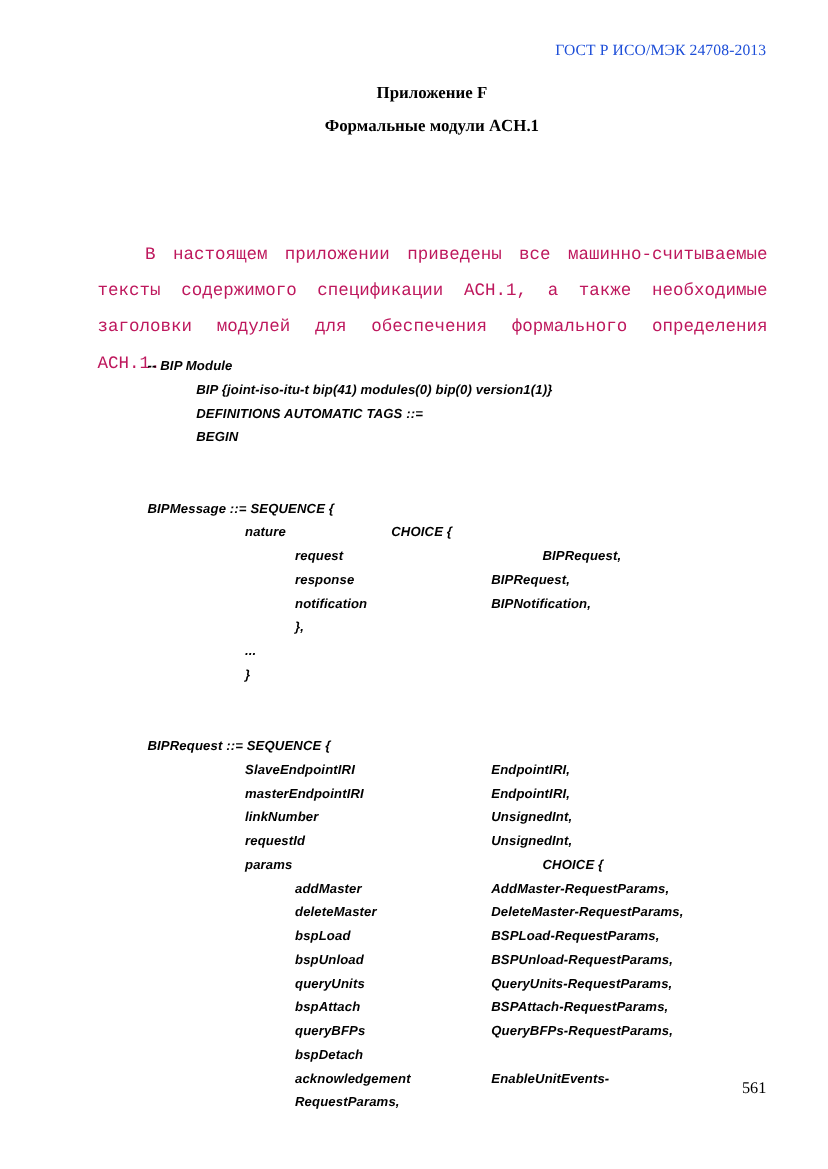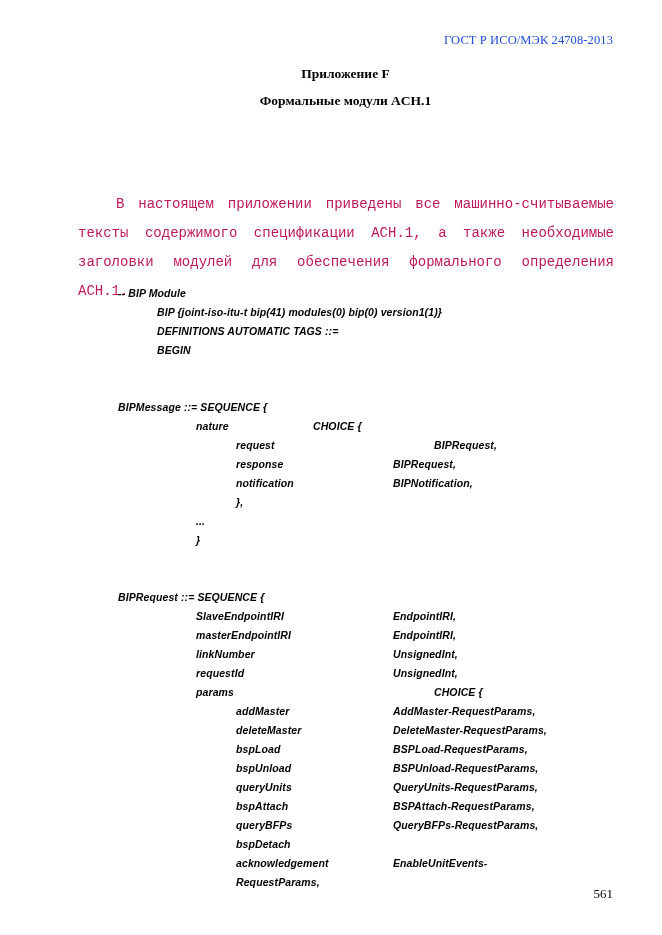--- a/index.html
+++ b/index.html
@@ -104,21 +104,20 @@
   
   .folio {
     position: absolute;
     top: 862px;
     left: 0;
     width: 613px;
     text-align: right;
     font-family: "Liberation Serif", "DejaVu Serif", serif;
     font-size: 13px;
     color: #000;
-    margin-top: 24px;
   }
 </style>
 </head>
 <body>
 
 <div id="page">
 
   <div class="doc-header">ГОСТ Р ИСО/МЭК 24708-2013</div>
 
   <div class="title-block">

